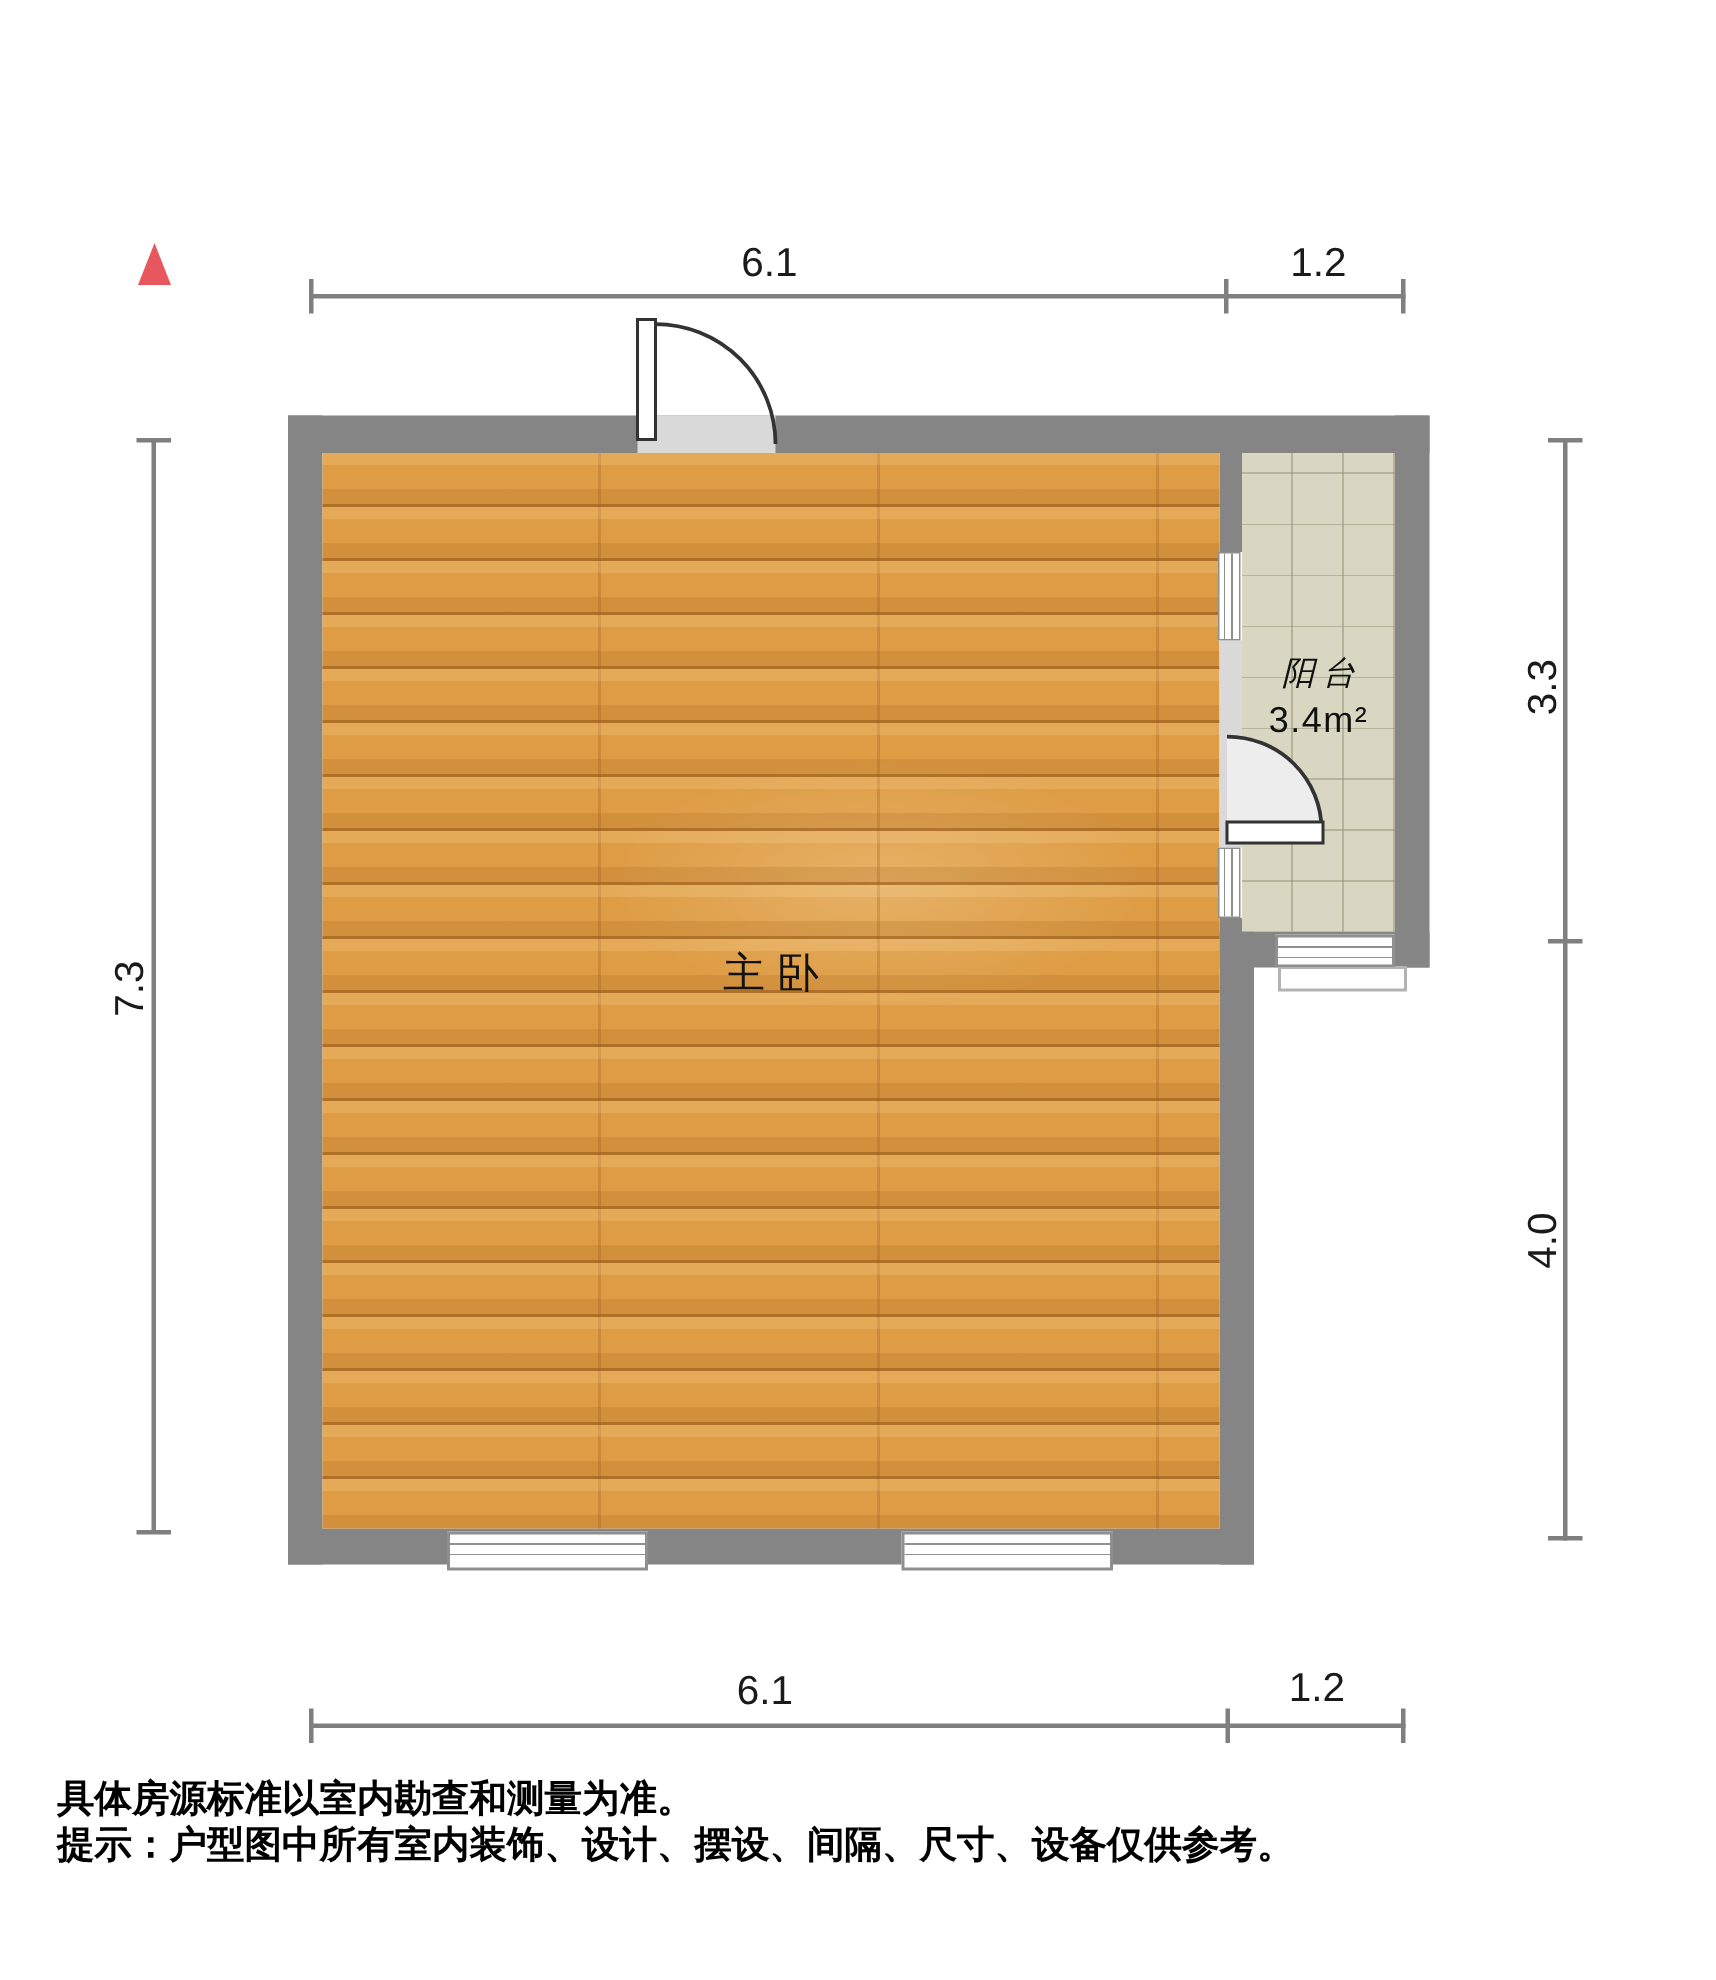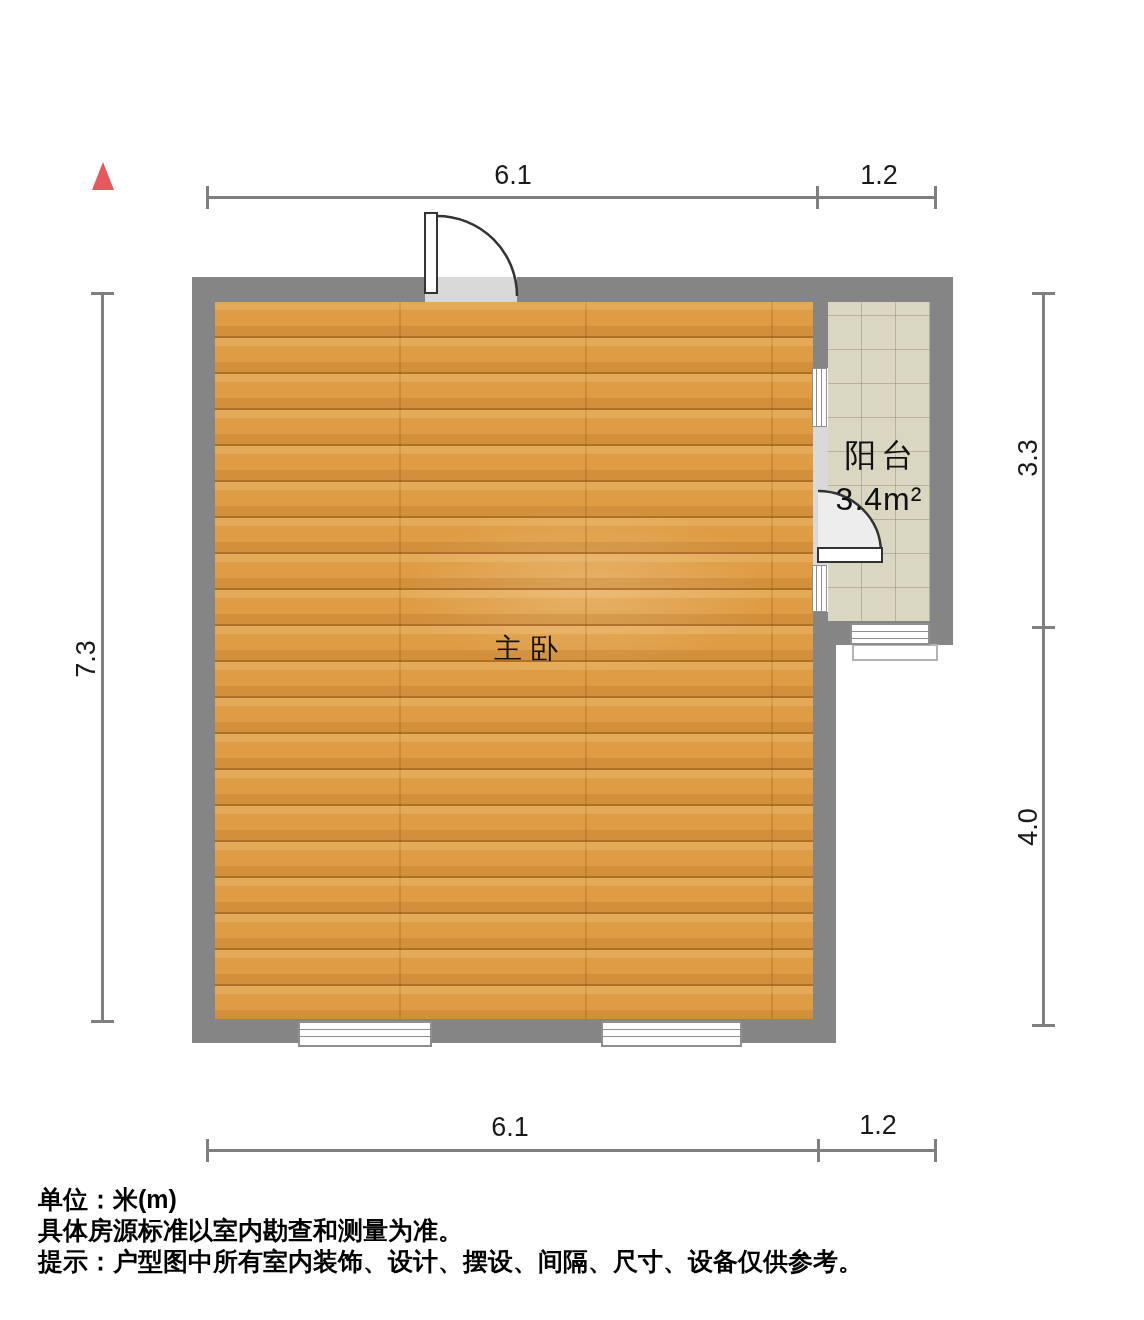--- a/index.html
+++ b/index.html
@@ -39,22 +39,22 @@
   .dim{position:absolute;background:#7f7f7f;}
   .dim-label{
     position:absolute;font-size:27px;color:#1a1a1a;text-align:center;
     font-family:"Liberation Sans","DejaVu Sans",sans-serif;
   }
   .dim-label.rot{display:flex;align-items:center;justify-content:center;transform:rotate(-90deg);}
   
   .room-label{position:absolute;text-align:center;color:#111;}
   .room-label .rname{font-size:28px;letter-spacing:8px;text-indent:8px;}
   .room-label .rarea{font-size:26px;letter-spacing:1px;margin-top:3px;}
-  .room-label.small .rname{font-size:32px;letter-spacing:5px;text-indent:5px;}
-  .room-label.small .rarea{font-size:32px;}
+  .room-label.small .rname{font-size:22px;letter-spacing:5px;text-indent:5px;font-style:italic;}
+  .room-label.small .rarea{font-size:24px;}
   
   .north{
     position:absolute;width:0;height:0;
     border-left:11px solid transparent;border-right:11px solid transparent;
     border-bottom:28px solid #e8575d;
   }
   
   .footer{
     position:absolute;left:38px;top:1184px;font-weight:bold;font-size:25px;
     line-height:31px;color:#000;white-space:nowrap;
@@ -118,27 +118,26 @@
   <svg class="abs" style="left:420px;top:210px;" width="105" height="92" viewBox="0 0 105 92">
     <path d="M 17 6 A 80 80 0 0 1 97 86" fill="none" stroke="#333" stroke-width="2.5"></path>
     <rect x="5" y="3" width="12" height="80" fill="#fff" stroke="#333" stroke-width="2"></rect>
   </svg>
   <svg class="abs" style="left:813px;top:486px;" width="75" height="80" viewBox="0 0 75 80">
     <path d="M 5 5 A 63 62 0 0 1 68 67 L 5 67 Z" fill="#ededed" stroke="none"></path>
     <path d="M 5 5 A 63 62 0 0 1 68 67" fill="none" stroke="#333" stroke-width="2.5"></path>
     <rect x="5" y="62" width="64" height="14" fill="#fff" stroke="#333" stroke-width="2"></rect>
   </svg>
 
-  <div class="room-label" style="left:376px;top:630px;width:300px;">
+  <div class="room-label" style="left:364px;top:630px;width:300px;">
     <div class="rname">主卧</div>
   </div>
   <div class="room-label small" style="left:824px;top:434px;width:110px;">
     <div class="rname">阳台</div>
     <div class="rarea">3.4m²</div>
   </div>
 
   <div class="footer">
-    <div>单位：米(m)</div>
     <div>具体房源标准以室内勘查和测量为准。</div>
     <div>提示：户型图中所有室内装饰、设计、摆设、间隔、尺寸、设备仅供参考。</div>
   </div>
 
 </div>
 
 </body></html>

